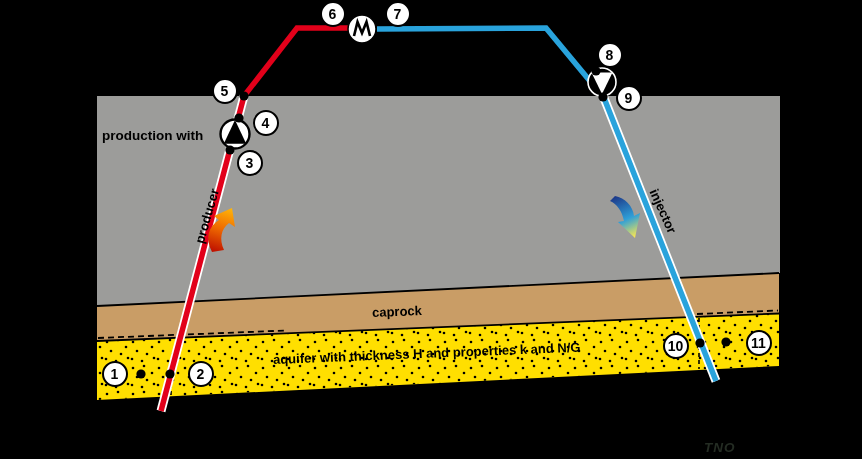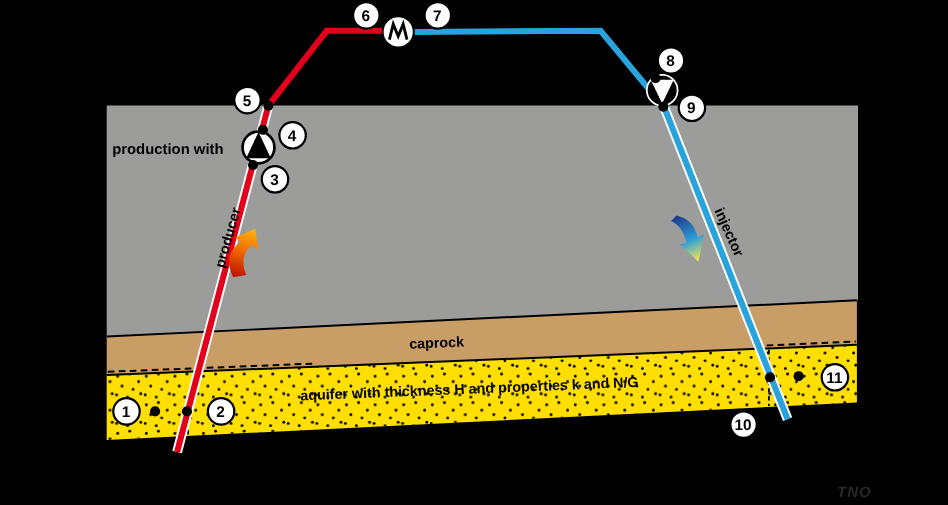--- a/index.html
+++ b/index.html
@@ -95,23 +95,23 @@
 
   <div class="pt" style="left:101.5px;top:360.5px;">1</div>
   <div class="pt" style="left:187.5px;top:360.5px;">2</div>
   <div class="pt" style="left:236.5px;top:149.5px;">3</div>
   <div class="pt" style="left:252.5px;top:109.5px;">4</div>
   <div class="pt" style="left:211.5px;top:77.5px;">5</div>
   <div class="pt" style="left:319.5px;top:0.5px;">6</div>
   <div class="pt" style="left:384.5px;top:0.5px;">7</div>
   <div class="pt" style="left:596.5px;top:41.5px;">8</div>
   <div class="pt" style="left:615.5px;top:84.5px;">9</div>
-  <div class="pt" style="left:662.5px;top:332.5px;margin-top:40px;">10</div>
+  <div class="pt" style="left:662.5px;top:332.5px;">10</div>
   <div class="pt" style="left:745.5px;top:329.5px;text-align:center;">11</div>
 
   <div class="lbl" style="left:102px;top:128px;font-size:13.5px;">production with</div>
   <div class="lbl rot" style="left:207px;top:216px;transform:translate(-50%,-50%) rotate(-74deg);">producer</div>
   <div class="lbl rot" style="left:663px;top:211px;transform:translate(-50%,-50%) rotate(66deg);">injector</div>
   <div class="lbl rot" style="left:372px;top:304px;transform:rotate(-2.3deg);">caprock</div>
   <div class="lbl rot" style="left:273px;top:352px;transform:rotate(-2.3deg);transform-origin:left center;">aquifer with thickness H and properties k and N/G</div>
-  <div class="brand" style="left:761px;top:440px;font-style:italic;">TNO</div>
+  <div class="brand" style="left:704px;top:440px;font-style:italic;">TNO</div>
 
 </div>
 
 </body></html>

